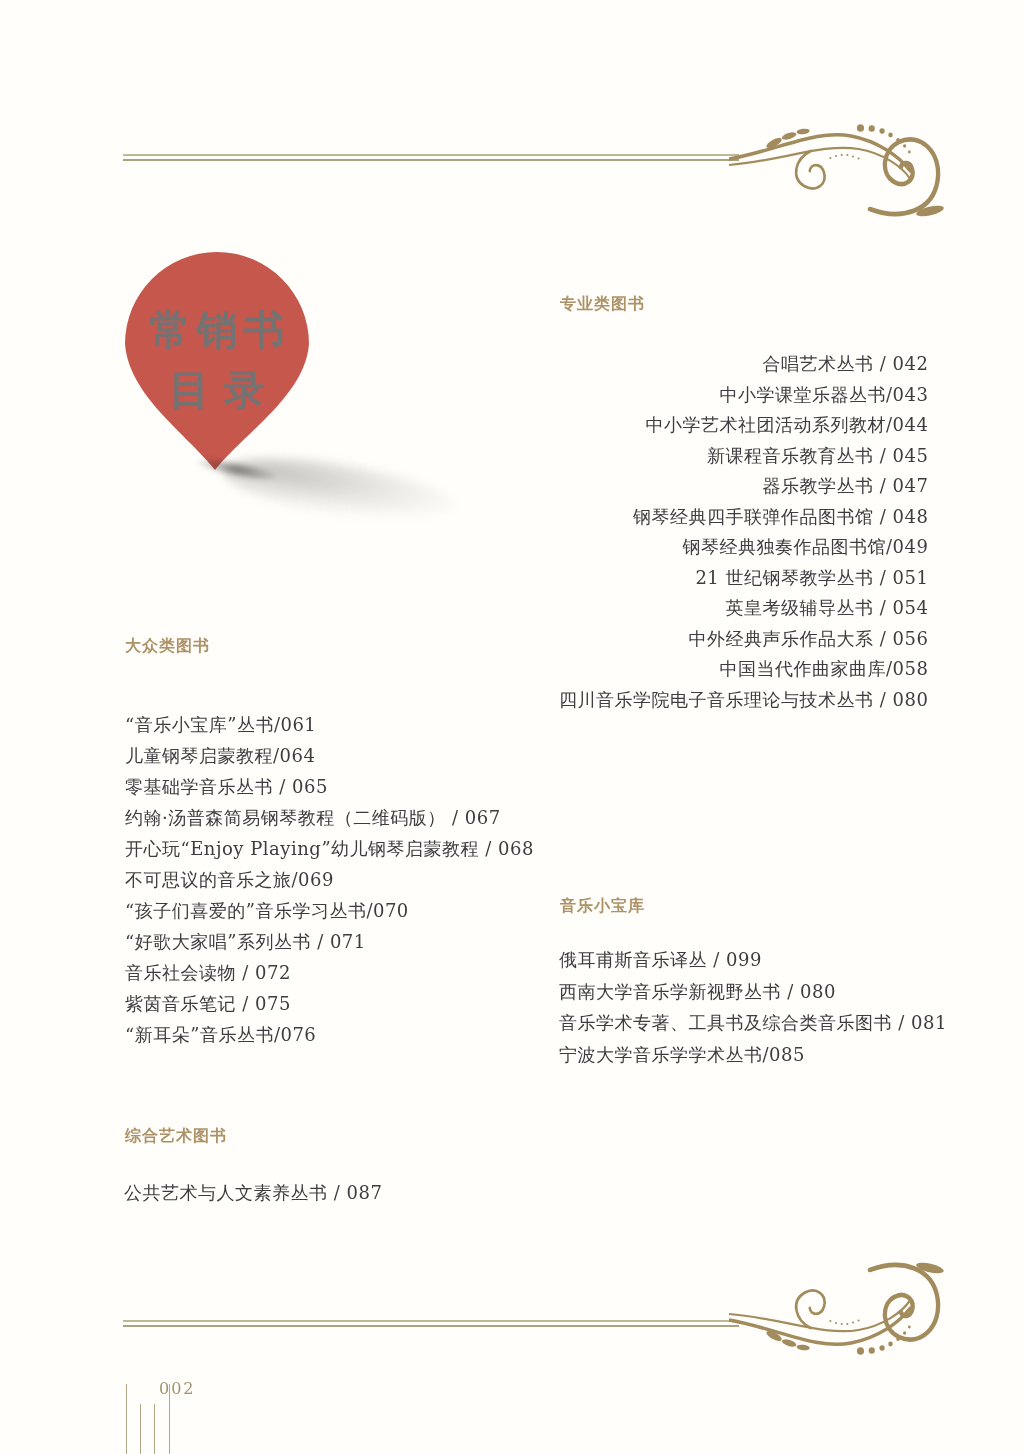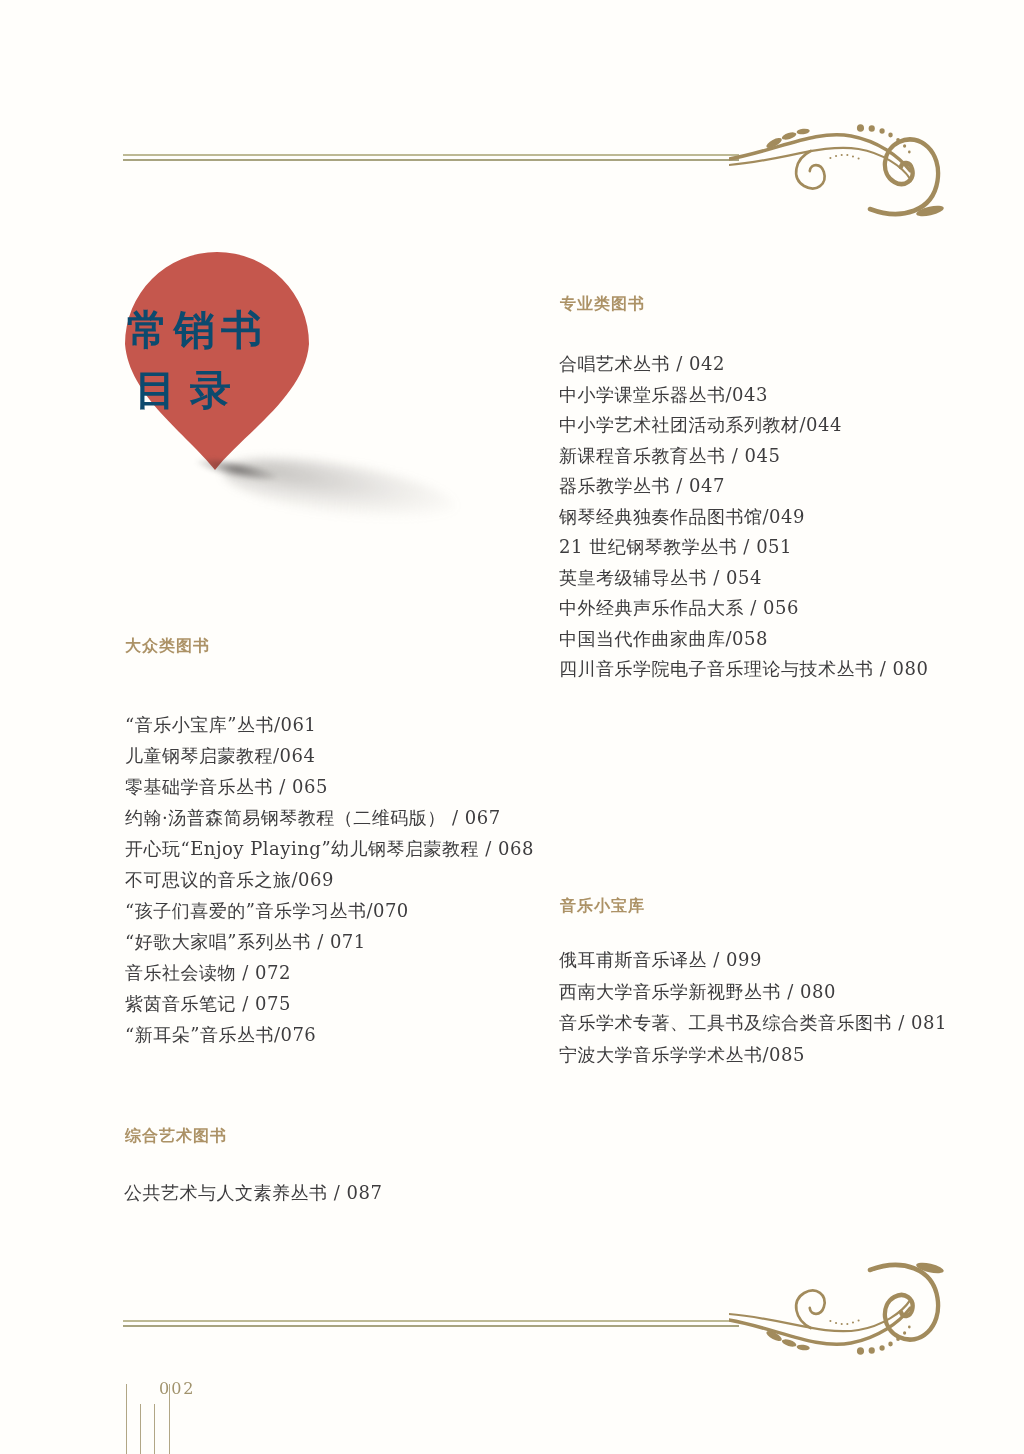--- a/index.html
+++ b/index.html
@@ -22,22 +22,22 @@
 
   
   .flourish { position:absolute; width:216px; height:100px; }
   #flourish-top    { left:729px; top:118px; }
   #flourish-bottom { left:729px; top:1261px; transform:scaleY(-1); }
 
   
   #badge { position:absolute; left:121px; top:246px; width:192px; height:232px; }
   #badge svg { position:absolute; inset:0; }
   .badge-line {
-    position:absolute; width:100%; 
-    color:#0c4a6e; font-weight:bold; font-size:41px;
+    position:absolute; width:100%; text-align:center;
+    color:#737373; font-weight:bold; font-size:41px;
   }
   #badge-line1 { top:57px; letter-spacing:6px; text-indent:6px; }
   #badge-line2 { top:117px; letter-spacing:14px; text-indent:14px; }
   .badge-shadow-core {
     position:absolute; left:194px; top:461px; width:86px; height:17px;
     background:radial-gradient(closest-side, rgba(35,33,32,.55), rgba(35,33,32,0));
     filter:blur(2px); transform:rotate(11deg); border-radius:50%;
   }
   .badge-shadow-streak {
     position:absolute; left:222px; top:464px; width:236px; height:52px;
@@ -52,21 +52,21 @@
     font-weight:bold; font-size:16px; color:#ac9266; letter-spacing:1px;
     white-space:nowrap;
   }
   #title-professional  { left:560px; top:294px; }
   #title-popular       { left:125px; top:636px; }
   #title-academic      { left:560px; top:896px; }
   #title-comprehensive { left:125px; top:1126px; }
 
   .toc { position:absolute; list-style:none; font-size:18px; color:#3d3c3e; }
   .toc li { white-space:nowrap; letter-spacing:0.5px; }
-  #list-professional  { left:559px; top:349px; }
+  #list-professional  { left:559px; top:349px;text-align:right; }
   #list-professional li  { height:30.5px; line-height:30.5px; }
   #list-popular       { left:125px; top:699px;margin-top:10px; }
   #list-popular li       { height:31px;   line-height:31px; }
   #list-academic      { left:559px; top:944px; }
   #list-academic li      { height:31.5px; line-height:31.5px; }
   #list-comprehensive { left:124px; top:1177px; }
   #list-comprehensive li { height:31.5px; line-height:31.5px; }
 
   
   #footer-pagenum {
@@ -129,20 +129,21 @@
 <div class="badge-shadow-core"></div>
 <div class="badge-shadow-streak"></div>
 
 <div class="section-title" id="title-professional">专业类图书</div>
 <ul class="toc" id="list-professional">
   <li>合唱艺术丛书 / 042</li>
   <li>中小学课堂乐器丛书/043</li>
   <li>中小学艺术社团活动系列教材/044</li>
   <li>新课程音乐教育丛书 / 045</li>
   <li>器乐教学丛书 / 047</li>
+  <li>钢琴经典四手联弹作品图书馆 / 048</li>
   <li>钢琴经典独奏作品图书馆/049</li>
   <li>21 世纪钢琴教学丛书 / 051</li>
   <li>英皇考级辅导丛书 / 054</li>
   <li>中外经典声乐作品大系 / 056</li>
   <li>中国当代作曲家曲库/058</li>
   <li>四川音乐学院电子音乐理论与技术丛书 / 080</li>
 </ul>
 
 <div class="section-title" id="title-popular">大众类图书</div>
 <ul class="toc" id="list-popular">

